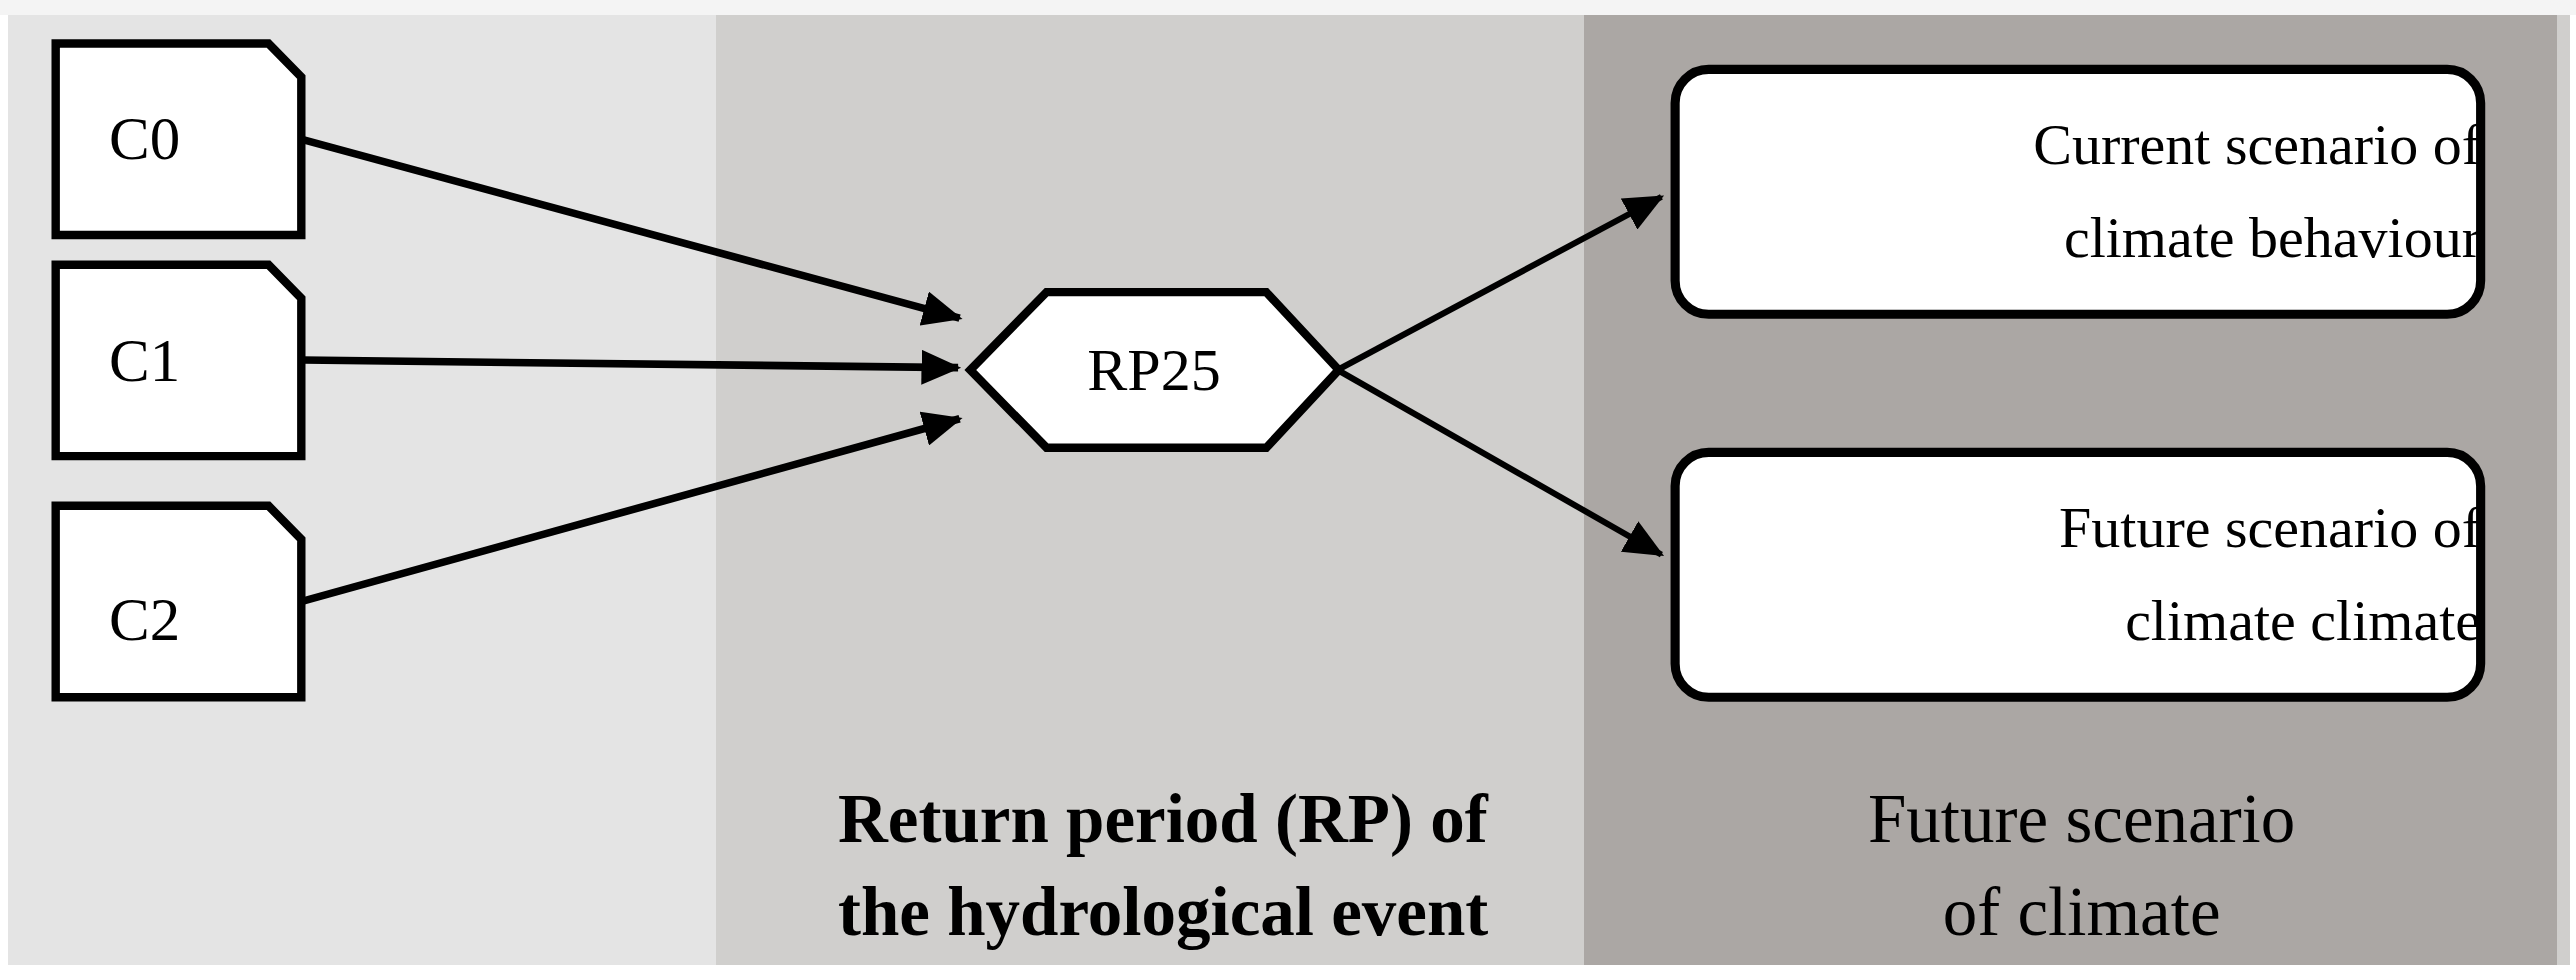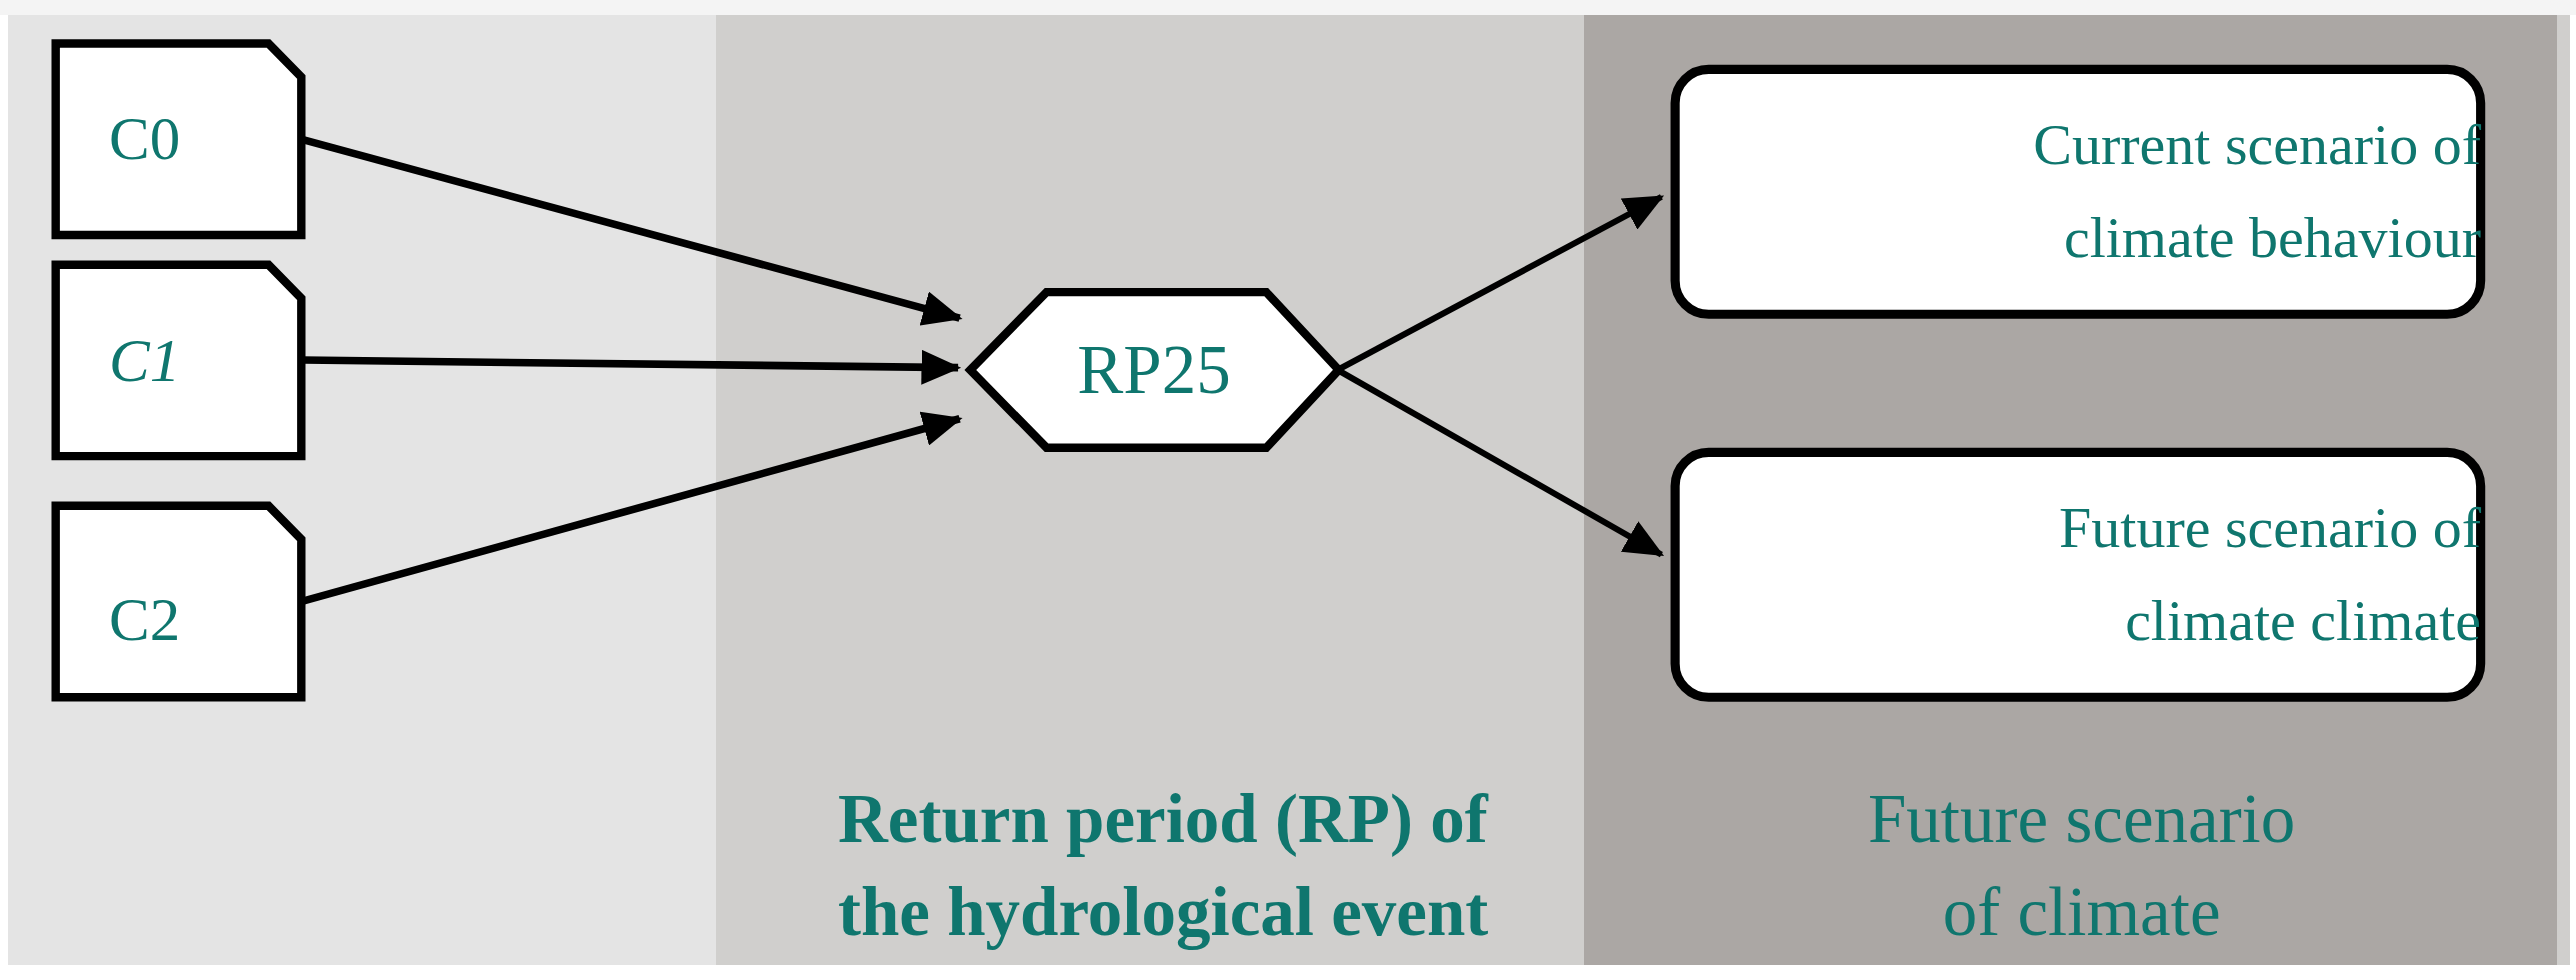--- a/index.html
+++ b/index.html
@@ -35,46 +35,46 @@
   .diagram-svg {
     position: absolute;
     left: 0; top: 0;
     width: 2576px;
     height: 981px;
   }
 
   .txt {
     position: absolute;
     white-space: pre-line;
-    color: #0f766e;
+    color: #000000;
   }
   .c-node-label {
     left: 56px;
     width: 246px;
     height: 191px;
     display: flex;
     align-items: center;
     box-sizing: border-box;
     padding-left: 53px;
     font-size: 61px;
     white-space: nowrap;
   }
   .c0 { top: 43px; }
-  .c1 { top: 265px; font-style: italic; }
+  .c1 { top: 265px; }
   .c2 { top: 524px; }
 
   .rp-label {
     left: 970px;
     top: 292px;
     width: 368px;
     height: 156px;
     display: flex;
     align-items: center;
     justify-content: center;
-    font-size: 69px;
+    font-size: 60px;
     white-space: nowrap;
   }
 
   .scenario-label {
     left: 1675px;
     width: 806px;
     height: 245px;
     display: flex;
     flex-direction: column;
     justify-content: center;

